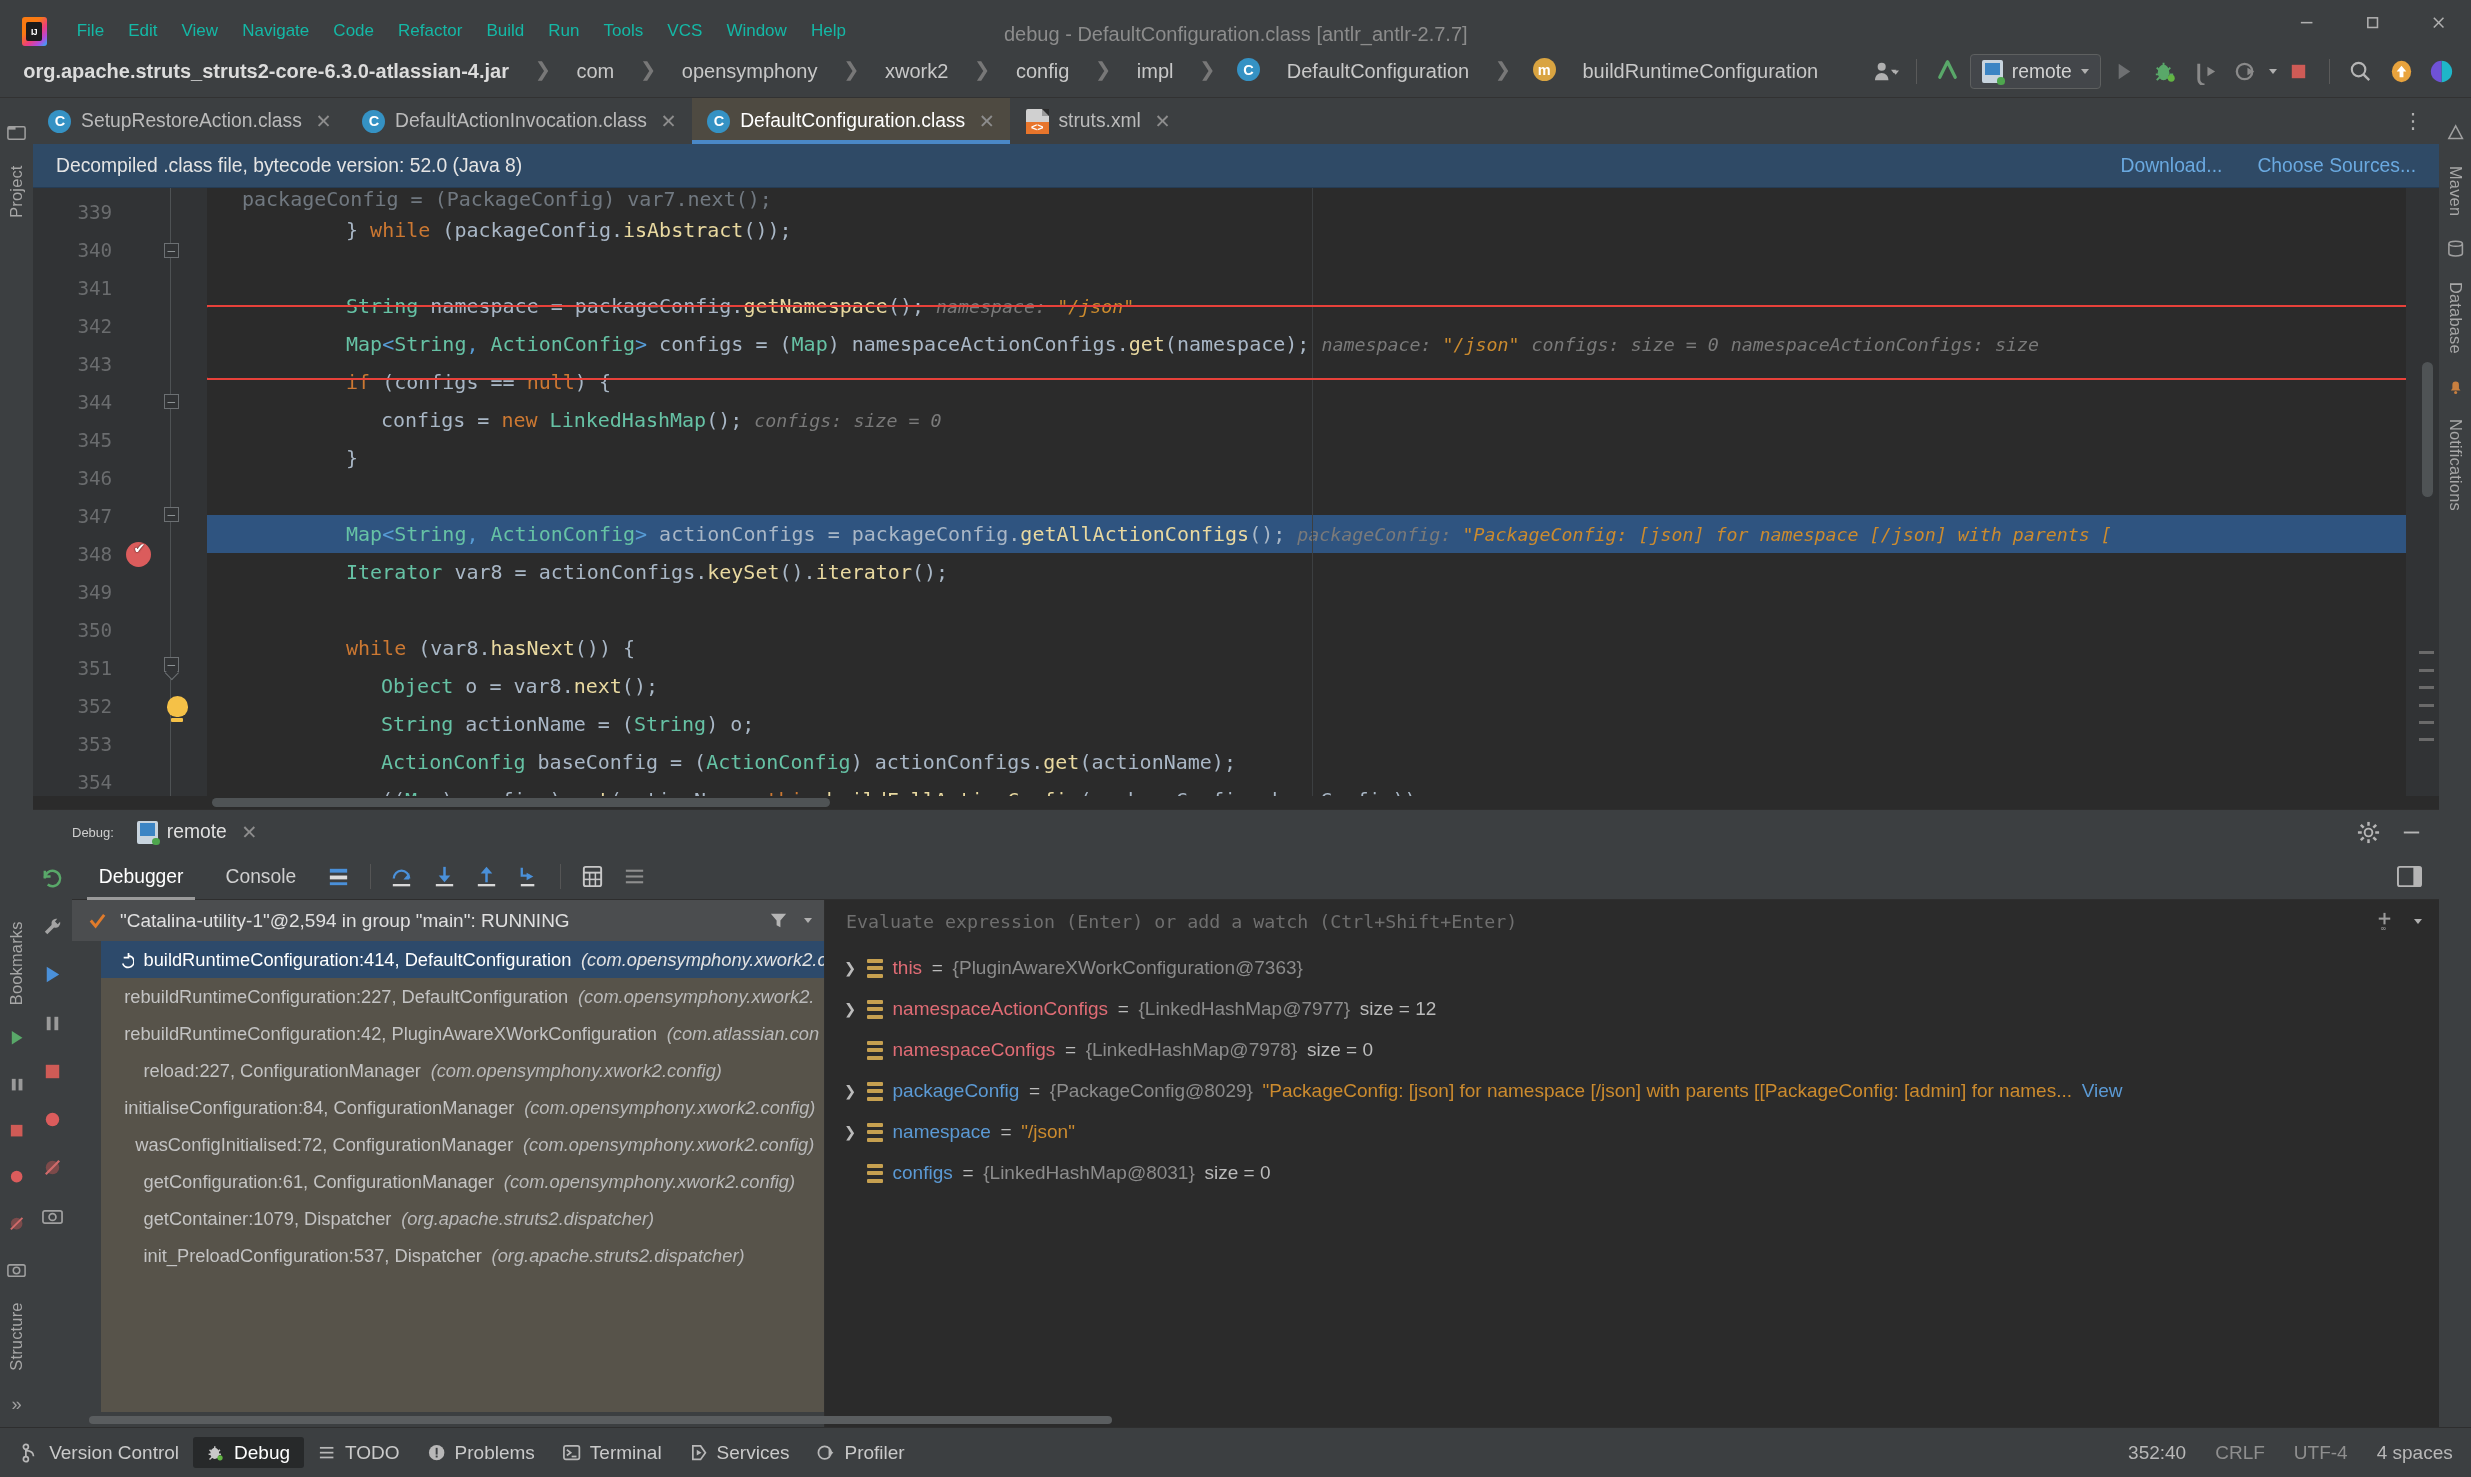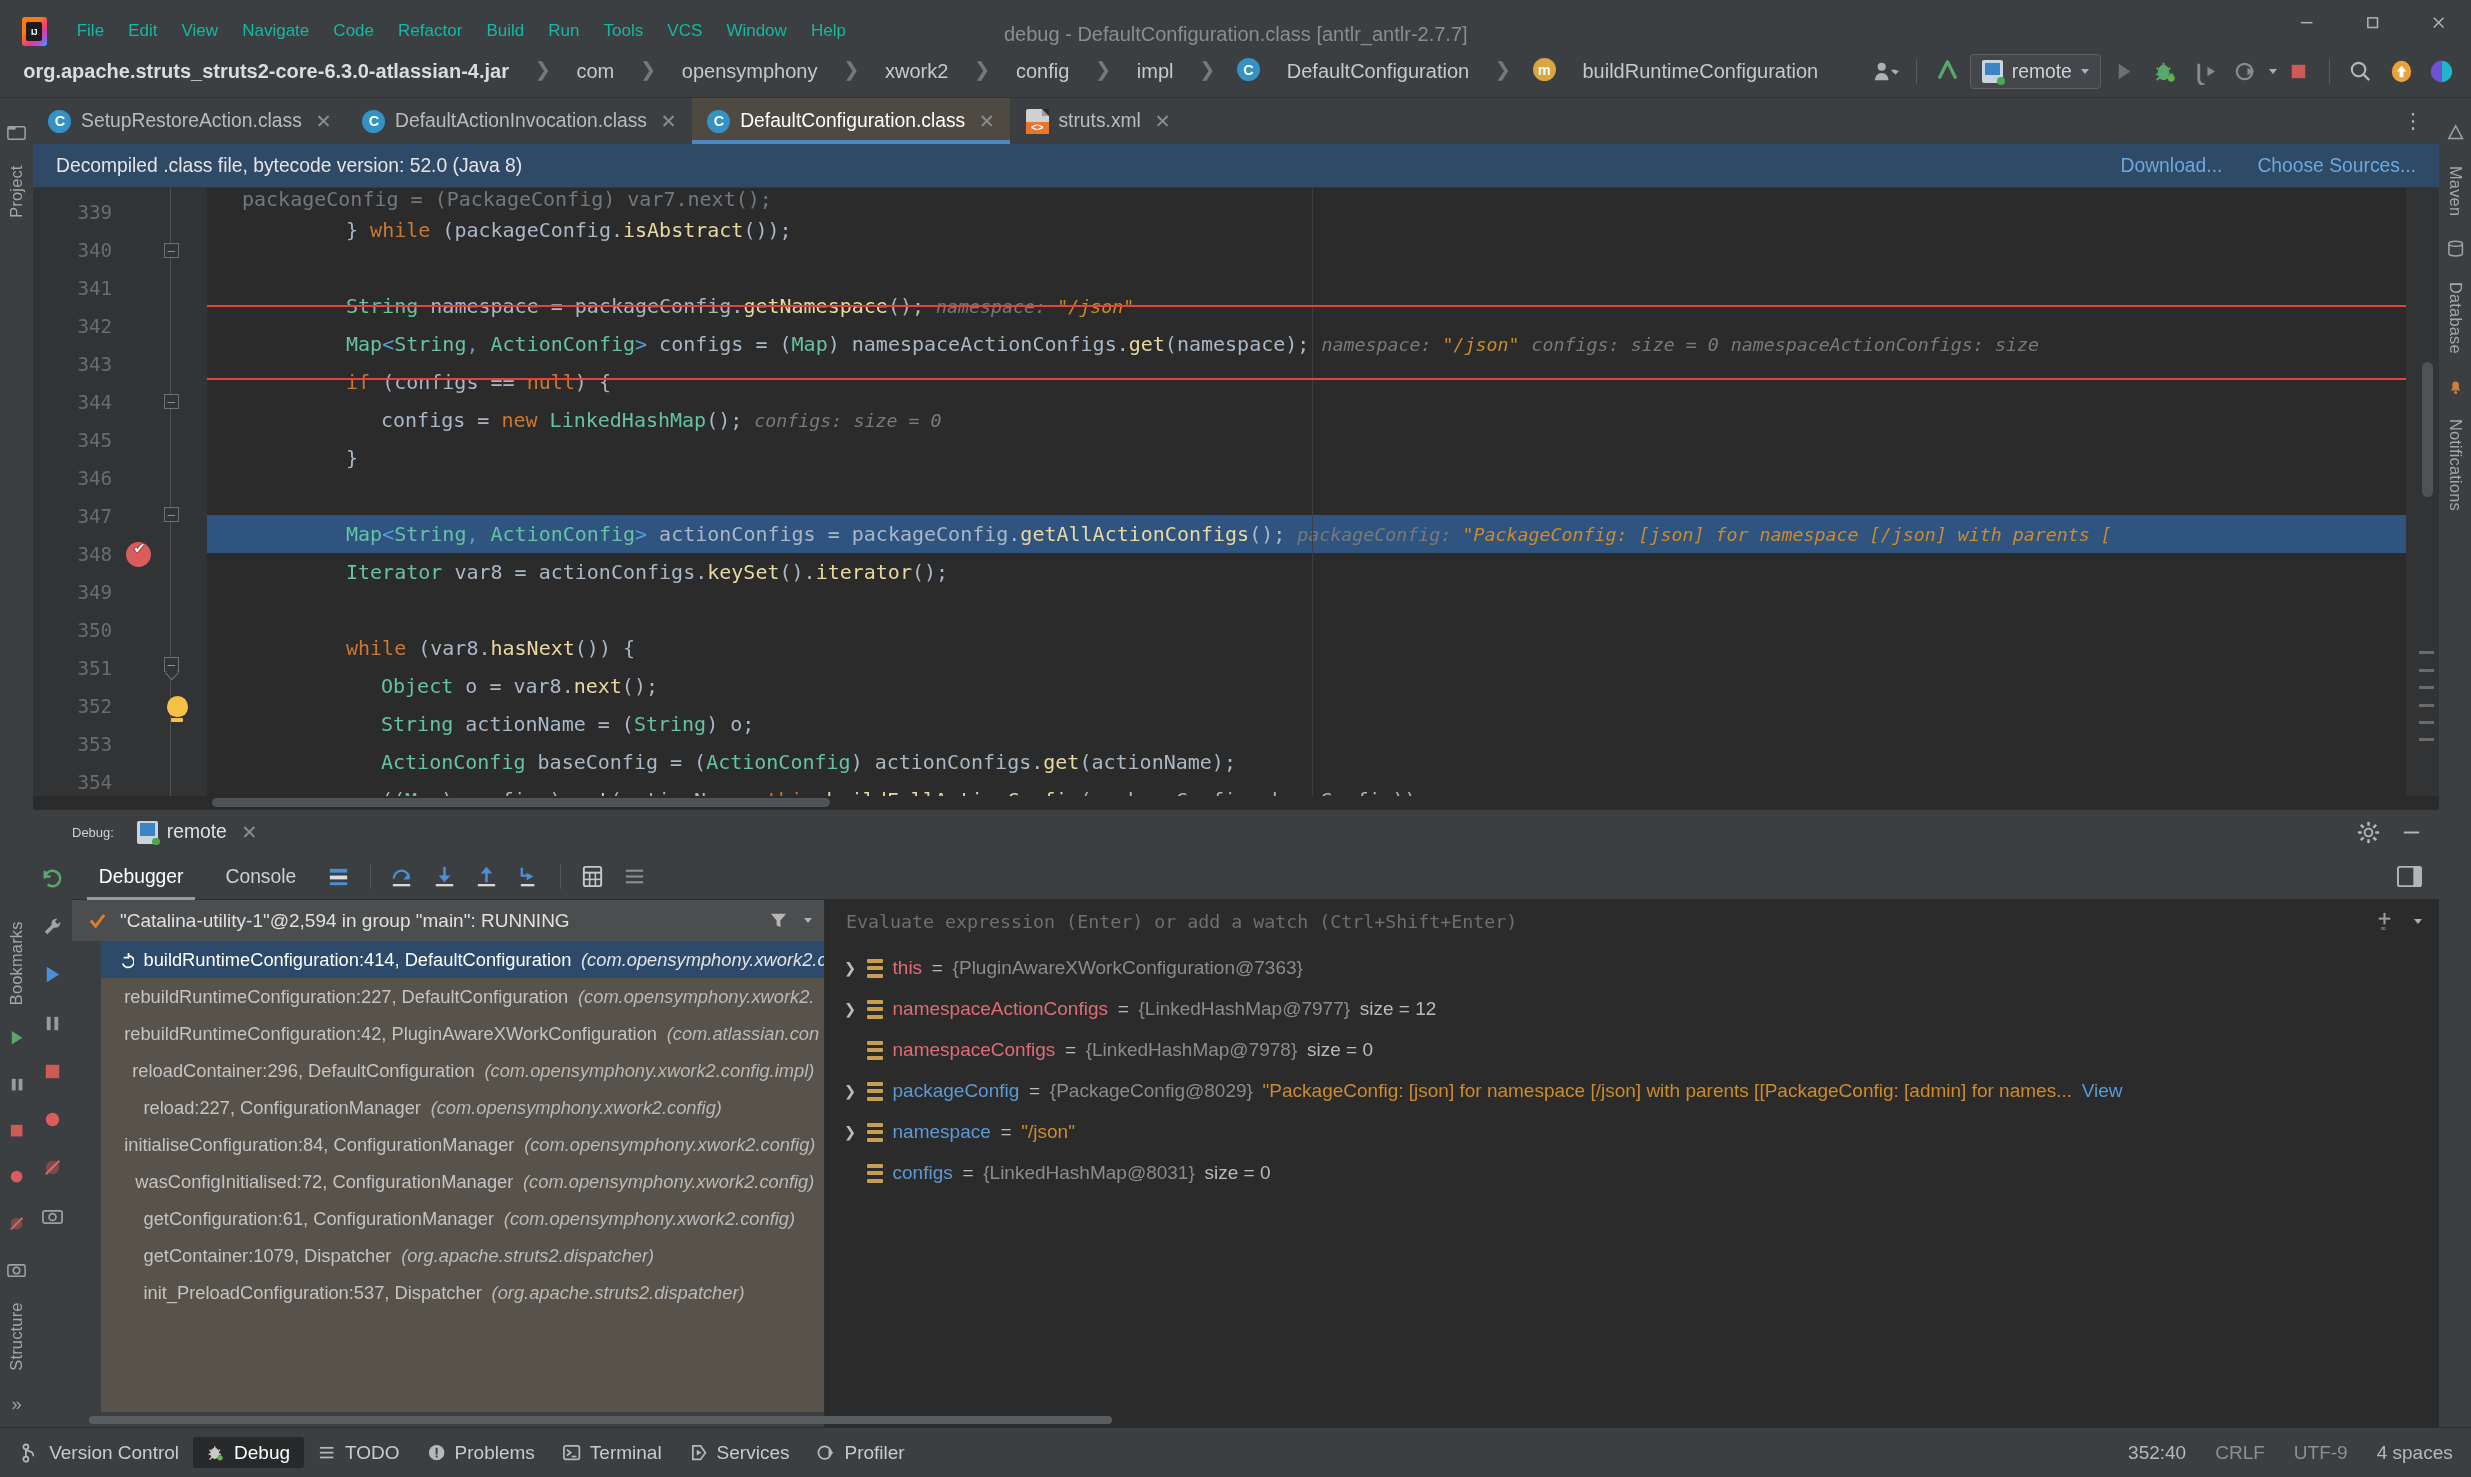--- a/index.html
+++ b/index.html
@@ -769,25 +769,20 @@
                       <span>rebuildRuntimeConfiguration:227, DefaultConfiguration </span>
                       <em>(com.opensymphony.xwork2.</em>
                     </div>
                     <div class="frame">
                       <span style="width: 19.3px;"></span>
                       <span>rebuildRuntimeConfiguration:42, PluginAwareXWorkConfiguration </span>
                       <em>(com.atlassian.con</em>
                     </div>
                     <div class="frame">
                       <span style="width: 19.3px;"></span>
-                      <span>reloadContainer:296, DefaultConfiguration </span>
-                      <em>(com.opensymphony.xwork2.config.impl)</em>
-                    </div>
-                    <div class="frame">
-                      <span style="width: 19.3px;"></span>
                       <span>reload:227, ConfigurationManager </span>
                       <em>(com.opensymphony.xwork2.config)</em>
                     </div>
                     <div class="frame">
                       <span style="width: 19.3px;"></span>
                       <span>initialiseConfiguration:84, ConfigurationManager </span>
                       <em>(com.opensymphony.xwork2.config)</em>
                     </div>
                     <div class="frame">
                       <span style="width: 19.3px;"></span>
@@ -988,18 +983,18 @@
     <div class="sb-item">
       <svg width="19.3" height="19.3" viewBox="0 0 20 20">
           <circle cx="9" cy="10" r="6.5" fill="none" stroke="#b8b8b8" stroke-width="1.8"></circle>
           <path d="M13 6 L18 10 L13 14 Z" fill="#b8b8b8"></path>
         </svg>
       <span>Profiler</span>
     </div>
     <div class="sb-right">
       <span>352:40</span>
       <span class="dim">CRLF</span>
-      <span class="dim">UTF-9</span>
+      <span class="dim">UTF-4</span>
       <span>4 spaces</span>
     </div>
   </div>
 </div>
 
 
 </body></html>

